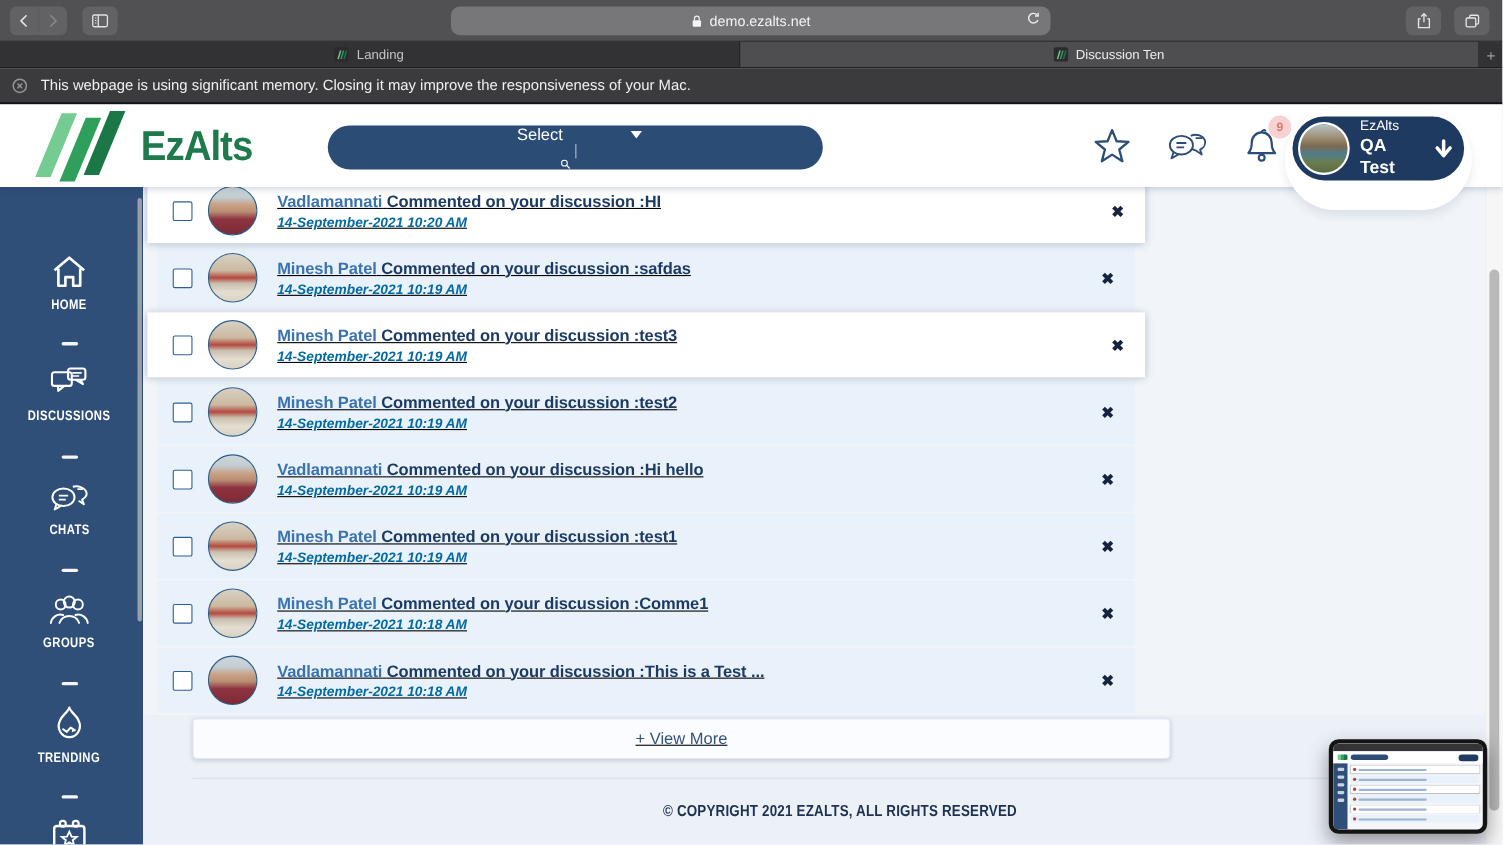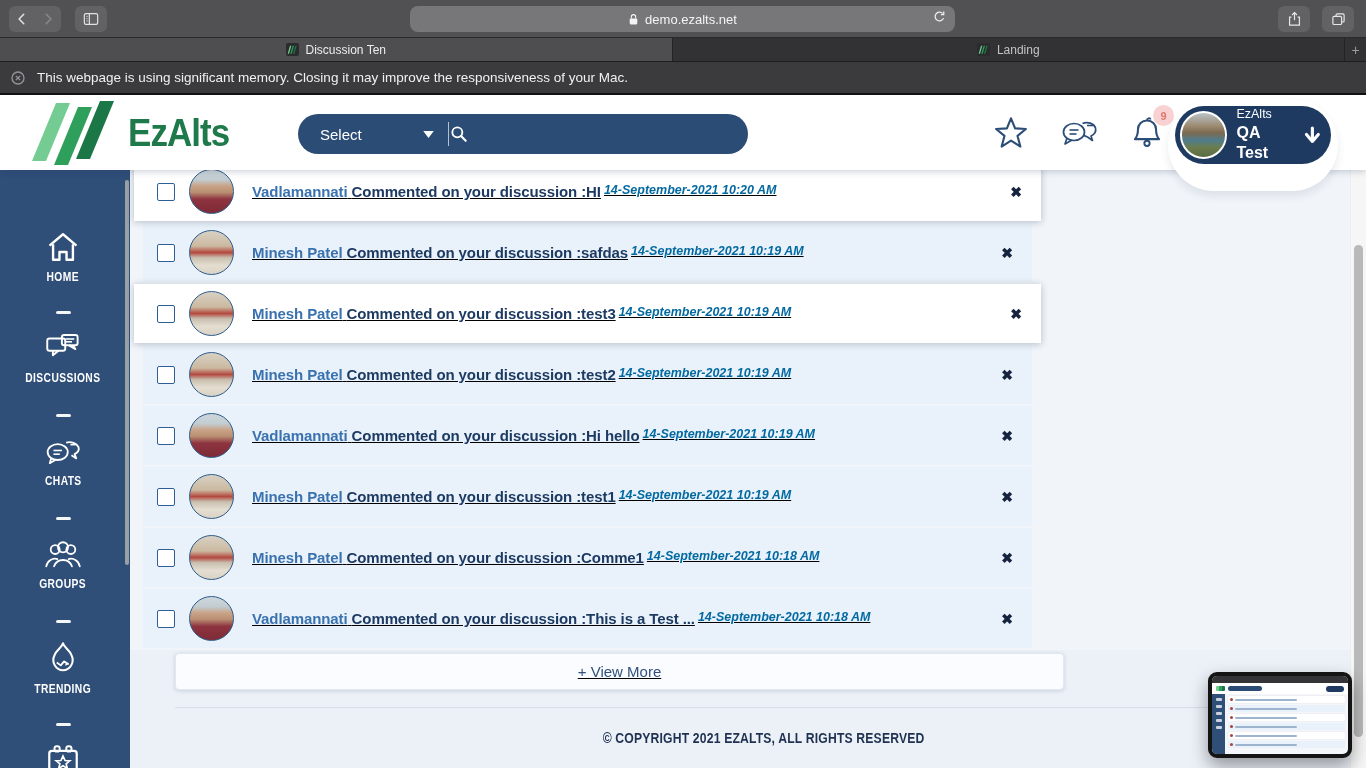--- a/index.html
+++ b/index.html
@@ -26,21 +26,21 @@
   .mini-logo { width:13px; height:13px; background:#2b2b2d; border-radius:2px; display:flex; align-items:center; justify-content:center; }
 
   .banner { height:33px; background:#3b3b3d; display:flex; align-items:center; gap:11px; padding-left:10px; border-bottom:2px solid #111; color:#f0f0f1; font-size:13.5px; }
 
   
   .site { height:673px; background:#f1f4f9; display:flex; flex-direction:column;text-decoration:underline; }
   .site-header { position:relative; height:75px; background:#fff; box-shadow:0 2px 6px rgba(40,60,90,.22); z-index:6; }
   .brand { position:absolute; left:28px; top:4px; display:flex; align-items:center; gap:12px; }
   .brand-name { font-size:38px; font-weight:bold; color:#1e7a4b; letter-spacing:-1px; display:inline-block; transform:scaleX(.92); transform-origin:left center; }
 
-  .search-pill { position:absolute; left:298px; top:19px; width:450px; height:40px; background:#2b4c74; border-radius:20px; display:flex; align-items:center; color:#fff; }
+  .search-pill { position:absolute; left:298px; top:19px; width:450px; height:40px; background:#2b4c74; border-radius:20px; display:flex; align-items:center; color:#fff;flex-direction:column; }
   .search-select { display:flex; align-items:center; justify-content:space-between; width:150px; padding:0 14px 0 22px; font-size:15px; }
   .search-divider { width:1px; height:24px; background:rgba(255,255,255,.65); }
   .search-input { flex:1; background:transparent; border:none; outline:none; color:#fff; font-size:15px; padding:0 14px; font-family:"Liberation Sans",sans-serif; }
   .search-input::placeholder { color:#f2f5f9; opacity:1; }
   .search-pill .mag { margin-right:18px; }
 
   .header-actions { position:absolute; right:200px; top:18px; display:flex; align-items:center; gap:30px; color:#2c4d77; }
   .icon-btn { position:relative; width:38px; height:38px; display:flex; align-items:center; justify-content:center; }
   .badge { position:absolute; top:-8px; right:-8px; width:21px; height:21px; border-radius:50%; background:#f8d2d3; color:#e2766f; font-size:11px; font-weight:bold; display:flex; align-items:center; justify-content:center; }
 
@@ -65,21 +65,21 @@
   
   .main { position:relative; flex:1; background:#f1f4f9; }
   .rows { padding-left:13px; width:915px; }
   .nrow { position:relative; width:889px; height:59px; margin-bottom:2px; background:#e9f2fa; display:flex; align-items:center; padding-left:14px; }
   .nrow.read { background:#fff; margin-left:-9px; margin-right:-9px; width:907px; padding-left:23px; box-shadow:0 1px 7px rgba(40,60,90,.30); z-index:2; }
   .nrow.first { margin-top:-8px; }
   .cbx { width:18px; height:18px; appearance:none; -webkit-appearance:none; border:1.6px solid #2e5f96; border-radius:2px; background:#fff; flex:none; }
   .avatar { width:45px; height:45px; border-radius:50%; border:1.5px solid #2e5c8a; flex:none; margin-left:14px; }
   .avatar.av-v { background:linear-gradient(180deg,#cdd6da 0%,#c2cdd2 22%,#c9a184 38%,#b98f72 52%,#8e3340 68%,#7d2b36 100%); }
   .avatar.av-m { background:linear-gradient(180deg,#d8d1c4 0%,#cbb9a0 35%,#b4493f 50%,#c8beae 62%,#e4ded1 80%,#d9d2c5 100%); }
-  .ntext { margin-left:18px; display:flex; flex-direction:row; gap:3px; }
+  .ntext { margin-left:18px; display:flex; flex-direction:column; gap:3px; }
   .nline { font-size:15px; font-weight:bold; color:#1d3a62; letter-spacing:-.1px; }
   .nline .uname { color:#3a72b0; }
   .ntime { font-size:12.5px; font-weight:bold; font-style:italic; color:#0369a1; }
   .ndismiss { position:absolute; right:14px; top:50%; transform:translateY(-50%); font-size:14px; font-weight:bold; color:#16233e; width:22px; text-align:center; }
 
   .bottom-strip { background:#ecf1f8; height:118px; padding-top:3px;padding-left:32px; }
   .view-more { margin-left:13px; width:889px; height:37px; background:#fafcff; border:1px solid #e2e7f0; border-radius:4px; box-shadow:0 1px 4px rgba(40,60,90,.18); display:flex; align-items:center; justify-content:center; font-size:15px; color:#31517c; }
   .foot-divider { margin:17px 26px 0 13px; border-top:1px solid #d8dde7; }
   .copyright { margin-top:22px; text-align:center; font-size:14.5px; font-weight:bold; color:#1e3150; letter-spacing:.2px; }
   .copyright span { display:inline-block; transform:scaleX(.84); }
@@ -158,39 +158,39 @@
       <div class="tool-btn">
         <svg class="ic" width="15" height="15" viewBox="0 0 24 24">
             <path d="M8 7 V5 a2 2 0 0 1 2-2 H19 a2 2 0 0 1 2 2 V14 a2 2 0 0 1-2 2 H17" fill="none" stroke="#e6e6e7" stroke-width="1.9"></path>
             <rect x="3" y="7" width="14" height="13" rx="2" fill="none" stroke="#e6e6e7" stroke-width="1.9"></rect>
           </svg>
       </div>
     </div>
   </div>
 
   <div class="tabbar">
+    <div class="tab">
+      <span class="mini-logo">
+        <svg class="ic" width="10" height="9" viewBox="0 0 30 26">
+            <polygon points="2,26 9,2 13,2 6,26" fill="#74cc92"></polygon>
+            <polygon points="10,26 17,2 21,2 14,26" fill="#2fa05c"></polygon>
+            <polygon points="18,26 25,2 29,2 22,26" fill="#1c7747"></polygon>
+          </svg>
+      </span>
+      <span>Landing</span>
+    </div>
     <div class="tab active">
       <span class="mini-logo">
         <svg class="ic" width="10" height="9" viewBox="0 0 30 26">
             <polygon points="2,26 9,2 13,2 6,26" fill="#74cc92"></polygon>
             <polygon points="10,26 17,2 21,2 14,26" fill="#2fa05c"></polygon>
             <polygon points="18,26 25,2 29,2 22,26" fill="#1c7747"></polygon>
           </svg>
       </span>
       <span>Discussion Ten</span>
-    </div>
-    <div class="tab">
-      <span class="mini-logo">
-        <svg class="ic" width="10" height="9" viewBox="0 0 30 26">
-            <polygon points="2,26 9,2 13,2 6,26" fill="#74cc92"></polygon>
-            <polygon points="10,26 17,2 21,2 14,26" fill="#2fa05c"></polygon>
-            <polygon points="18,26 25,2 29,2 22,26" fill="#1c7747"></polygon>
-          </svg>
-      </span>
-      <span>Landing</span>
     </div>
     <div class="newtab">+</div>
   </div>
 
   <div class="banner">
     <svg class="ic" width="16" height="16" viewBox="0 0 24 24">
         <circle cx="12" cy="12" r="9" fill="none" stroke="#96969a" stroke-width="2"></circle>
         <line x1="8.8" y1="8.8" x2="15.2" y2="15.2" stroke="#96969a" stroke-width="2"></line>
         <line x1="15.2" y1="8.8" x2="8.8" y2="15.2" stroke="#96969a" stroke-width="2"></line>
       </svg>

